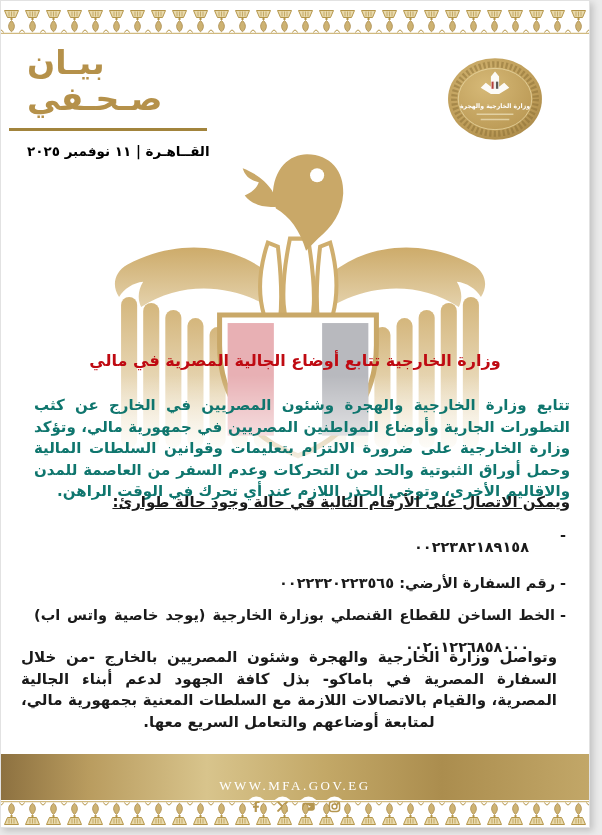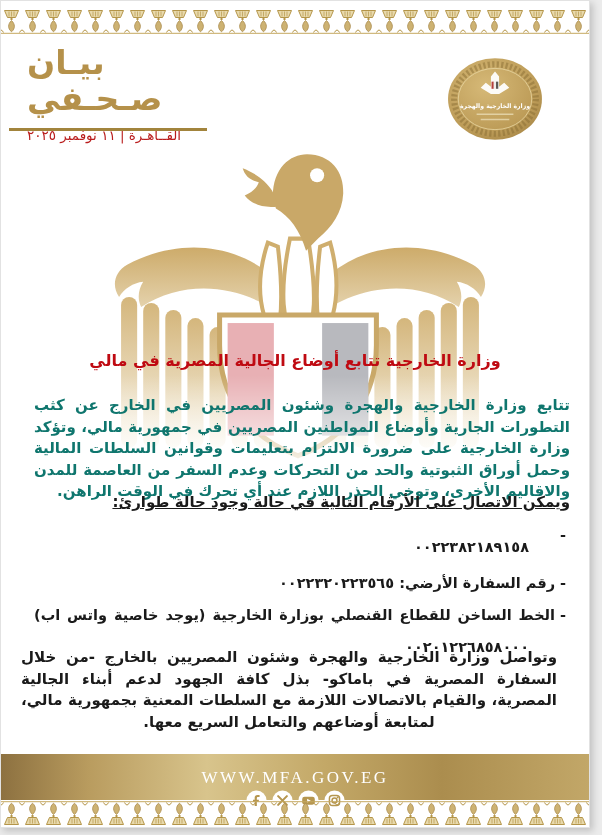--- a/index.html
+++ b/index.html
@@ -10,21 +10,21 @@
   .page{
     position:absolute;left:0;top:0;width:588px;height:826px;background:#ffffff;
     border:1px solid #e2e2e2;box-shadow:3px 3px 7px rgba(0,0,0,.18);
   }
   .border-ornament{position:absolute;left:0;width:588px;height:25px;}
   .border-top{top:8px;}
   .border-bottom{top:800px;transform:scaleY(-1);}
   
   .header-left{position:absolute;top:44px;left:26px;width:202px;text-align:left;direction:rtl;}
   .pr-title{font-size:33px;font-weight:bold;color:#b5914a;line-height:1.1;}
-  .pr-date{margin-top:9px;font-size:13.5px;font-weight:normal;color:#b91c1c;}
+  .pr-date{margin-top:25px;font-size:13.5px;font-weight:bold;color:#000000;}
   .header-line{position:absolute;top:127px;left:8px;width:198px;height:2.5px;background:#a2843c;}
   .seal{position:absolute;top:55px;left:445px;width:98px;height:86px;}
   
   .eagle{position:absolute;top:145px;left:106px;width:386px;height:334px;z-index:1;}
   
   .doc-title{
     position:absolute;top:350px;left:20px;width:548px;z-index:5;
     text-align:center;direction:rtl;font-size:16px;font-weight:bold;color:#bf0a12;
   }
   .p1{
@@ -48,22 +48,22 @@
     font-size:15px;font-weight:bold;color:#1a1a1a;line-height:21.5px;
     text-align:justify;text-align-last:center;
   }
   
   .goldbar{
     position:absolute;top:753px;left:0;width:588px;height:46px;
     background:linear-gradient(90deg,#8d7140 0%,#b99c5f 15%,#d8c48c 35%,#c3a867 55%,#ab8d4e 75%,#c2a768 100%);
     text-align:center;
   }
   .site{
-    margin-top:14px;color:#ffffff;font-family:"Liberation Serif",serif;
-    font-size:17px;letter-spacing:2.5px;font-weight:normal;display:inline-block;
+    margin-top:24px;color:#ffffff;font-family:"Liberation Serif",serif;
+    font-size:13px;letter-spacing:2.5px;font-weight:normal;display:inline-block;
   }
   .icons{display:flex;justify-content:center;gap:5px;margin-top:2px;}
   .icons svg{display:block;cursor:pointer;}
 </style>
 </head>
 <body>
 
 <div class="page">
 
   <svg class="border-ornament border-top" viewBox="0 0 588 25" preserveAspectRatio="none">

